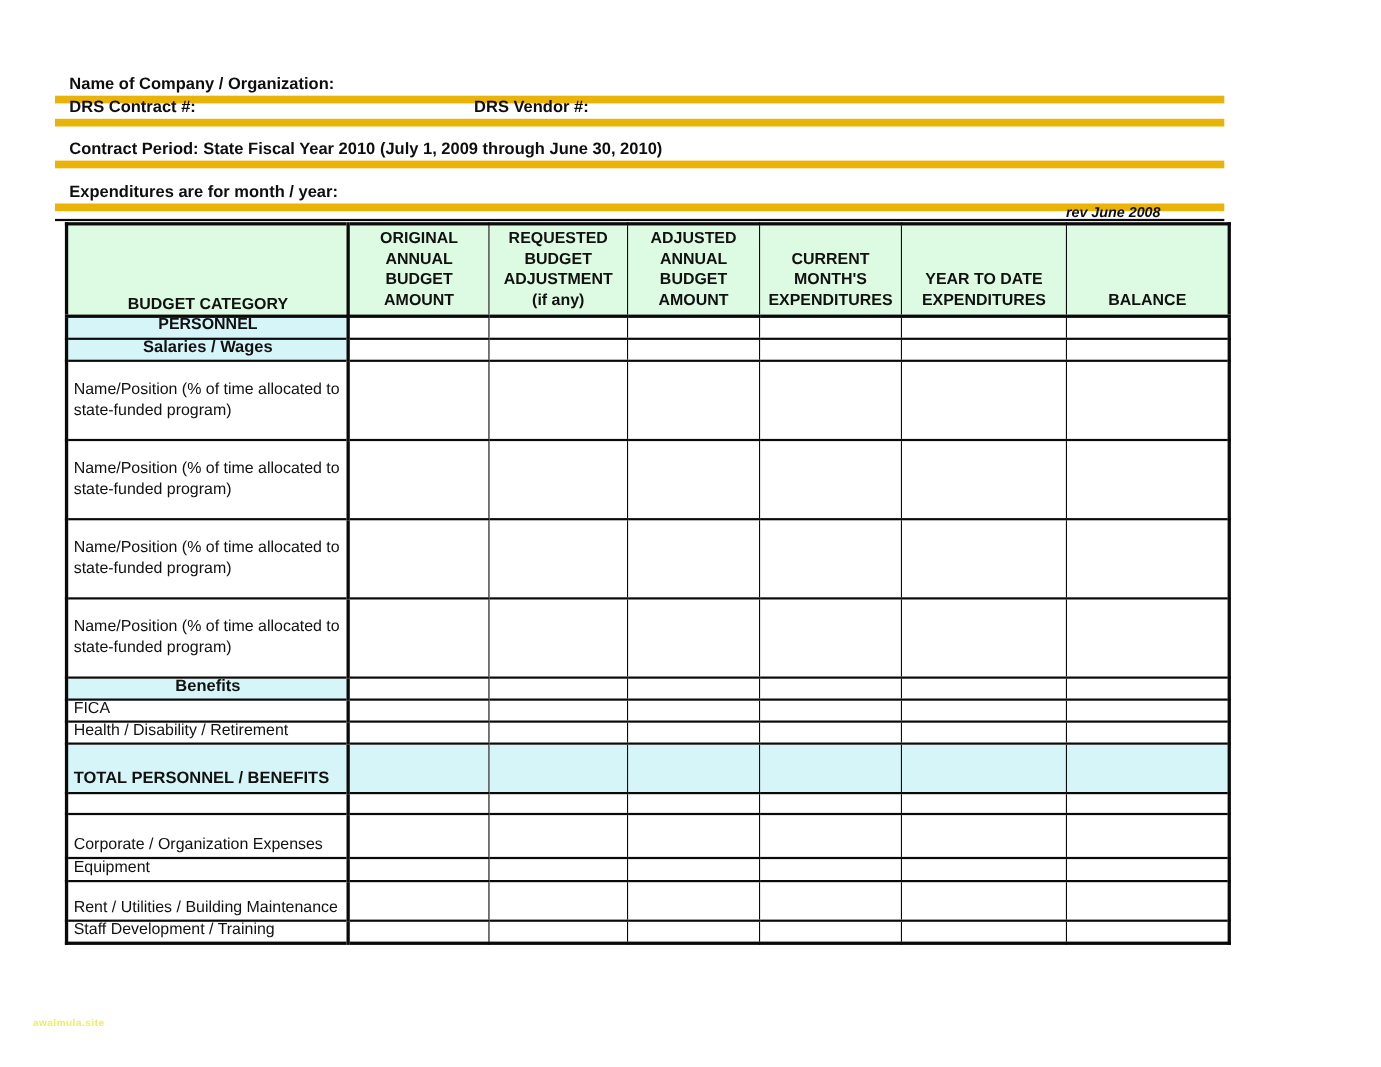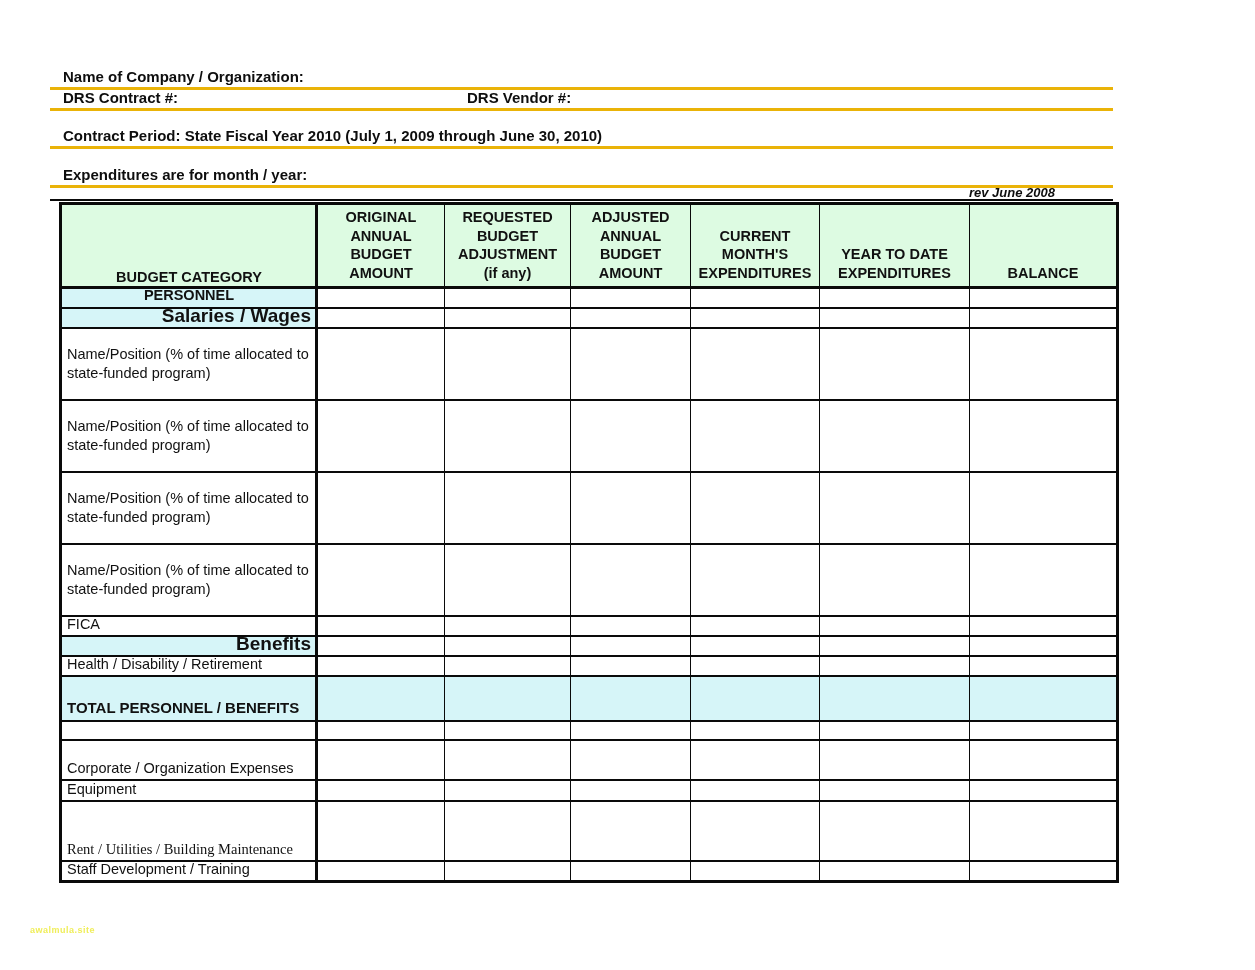--- a/index.html
+++ b/index.html
@@ -9,26 +9,26 @@
     font-family:"Liberation Sans", sans-serif;
     color:#111;
     position:relative;
     overflow:hidden;
   }
   .page{position:absolute;inset:0;background:#ffffff;}
 
   
   .formline{
     position:absolute;left:50px;width:1063px;
-    border-bottom:3px solid #eab308;
+    border-bottom:7px solid #eab308;
     font-weight:bold;font-size:15px;line-height:18px;
     color:#0e0e0e;
   }
   .formline .lbl{position:absolute;bottom:1px;left:13px;white-space:nowrap;}
-  .formline .lbl2{position:absolute;bottom:1px;left:381px;white-space:nowrap;margin-left:36px;}
+  .formline .lbl2{position:absolute;bottom:1px;left:381px;white-space:nowrap;}
   #line-company{top:62px;height:25px;}
   #line-drs{top:89px;height:19px;}
   #line-period{top:124px;height:22px;}
   #line-month{top:163px;height:22px;}
   #line-rev{
     top:186px;height:13px;border-bottom:2px solid #0a0a0a;
   }
   #line-rev .rev{
     position:absolute;right:58px;bottom:0px;
     font-style:italic;font-weight:bold;font-size:13px;line-height:13px;
@@ -57,24 +57,24 @@
   }
   .budget-table thead td{
     background:var(--hdr-green);
     font-weight:bold;text-align:center;vertical-align:bottom;
     font-size:14.5px;line-height:18.5px;
     padding-bottom:4px;white-space:pre-line;
     border-bottom:3px solid #0a0a0a;
   }
   tr.rhHdr{height:84px;} tr.rh19{height:19px;} tr.rh20{height:20px;}
   tr.rh21{height:21px;} tr.rh40{height:40px;} tr.rh41{height:40px;}
-  tr.rh42{height:60px;font-family:Liberation Serif, serif;} tr.rh45{height:45px;} tr.rh60{height:72px;}
+  tr.rh42{height:36px;} tr.rh45{height:45px;} tr.rh60{height:72px;}
 
   td.sec-c{background:var(--sec-cyan);font-weight:bold;text-align:center;vertical-align:top;line-height:17px;}
-  td.sec-l{background:var(--sec-cyan);font-weight:bold;text-align:right;vertical-align:top;line-height:17px;font-size:19px;}
+  td.sec-l{background:var(--sec-cyan);font-weight:bold;text-align:center;vertical-align:top;line-height:17px;font-size:15px;}
   td.item{font-weight:normal;vertical-align:middle;line-height:19px;font-size:14.5px;}
   td.item.vbot{vertical-align:bottom;padding-bottom:1px;}
   tr.total td{background:var(--sec-cyan);}
   tr.total td.cat{font-weight:bold;vertical-align:bottom;padding-bottom:4px;font-size:15px;white-space:nowrap;}
   tr.empty td{background:#fff;}
   .clip{display:block;margin-top:-2px;}
 
   
   .watermark{
     position:absolute;left:30px;top:925px;
@@ -194,33 +194,33 @@
       <tr class="rh60">
         <td class="cat item">Name/Position (% of time allocated to state-funded program)</td>
       <td class="cell"></td>
           <td class="cell"></td>
           <td class="cell"></td>
           <td class="cell"></td>
           <td class="cell"></td>
           <td class="cell"></td>
         </tr>
       <tr class="rh20">
+        <td class="cat sec-l">
+            <span class="clip">Benefits</span>
+          </td>
+      <td class="cell"></td>
+          <td class="cell"></td>
+          <td class="cell"></td>
+          <td class="cell"></td>
+          <td class="cell"></td>
+          <td class="cell"></td>
+        </tr>
+      <tr class="rh20">
         <td class="cat item">
             <span class="clip">FICA</span>
-          </td>
-      <td class="cell"></td>
-          <td class="cell"></td>
-          <td class="cell"></td>
-          <td class="cell"></td>
-          <td class="cell"></td>
-          <td class="cell"></td>
-        </tr>
-      <tr class="rh20">
-        <td class="cat sec-l">
-            <span class="clip">Benefits</span>
           </td>
       <td class="cell"></td>
           <td class="cell"></td>
           <td class="cell"></td>
           <td class="cell"></td>
           <td class="cell"></td>
           <td class="cell"></td>
         </tr>
       <tr class="rh20">
         <td class="cat item">

